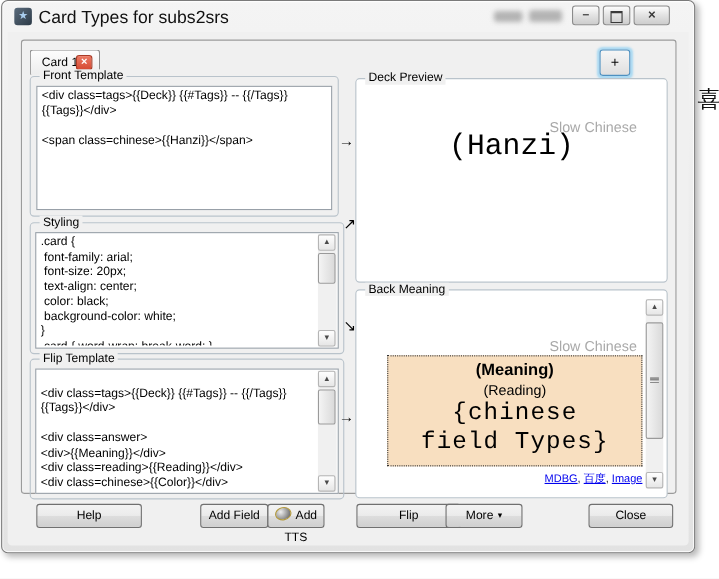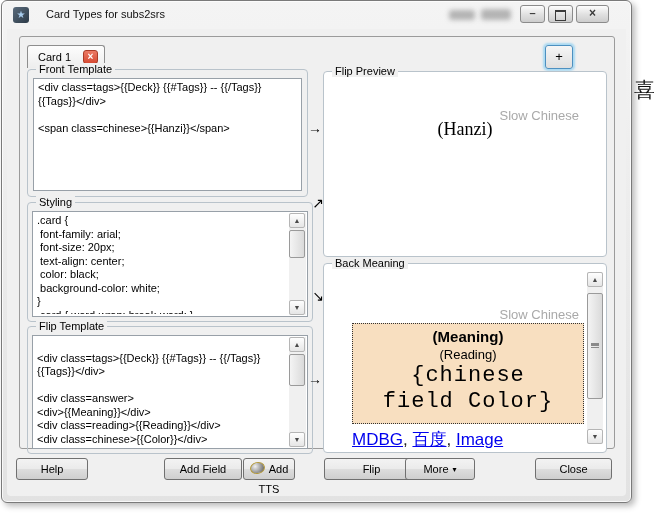--- a/index.html
+++ b/index.html
@@ -8,40 +8,40 @@
 
   
   .window{position:absolute;left:1px;top:0;width:629px;height:501px;
           background:linear-gradient(#F4F4F4,#E2E2E2);
           border:1px solid #7A7A7A;border-radius:6px;
           box-shadow:3px 3px 6px rgba(0,0,0,.28), inset 0 0 0 1px rgba(255,255,255,.75)}
   .titlebar{position:absolute;left:0;top:0;right:0;height:28px}
   .app-icon{position:absolute;left:11px;top:6px;width:16px;height:16px;border-radius:3px;
             background:linear-gradient(135deg,#5A6B7C,#2C3A47);color:#A9CDEE;
             font-size:10px;line-height:16px;text-align:center}
-  .title-text{position:absolute;left:44px;top:7px;font-size:11px;color:#111;white-space:nowrap}
+  .title-text{position:absolute;left:33px;top:7px;font-size:16px;color:#111;white-space:nowrap}
   .redact{position:absolute;background:#9E9E9E;border-radius:3px;filter:blur(2.5px);opacity:.75}
   .redact.r1{left:447px;top:9px;width:26px;height:10px}
   .redact.r2{left:479px;top:8px;width:30px;height:11px}
   .cap-btn{position:absolute;top:4px;height:18px;border:1px solid #8B8B8B;border-radius:3px;
            background:linear-gradient(#FDFDFD,#E2E2E2 50%,#CDCDCD);
            color:#3A3A3A;text-align:center;font-size:11px;line-height:15px;box-sizing:border-box;cursor:default}
   .cap-min{left:518px;width:25px;font-weight:bold}
   .cap-max{left:546px;width:25px}
   .restore-glyph{display:inline-block;width:9px;height:8px;border:1px solid #3A3A3A;
                  border-top-width:2px;margin-top:4px;background:transparent}
   .cap-close{left:574px;width:33px;font-size:12px;font-weight:bold}
 
   
   .client{position:absolute;left:5px;top:28px;right:5px;bottom:6px;background:#F0F0F0;border-radius:0 0 4px 4px}
 
   .tabframe{position:absolute;left:17px;top:35px;width:596px;height:413px;
             border:1px solid #9B9B9B;border-radius:3px;box-sizing:border-box}
 
-  .tab{position:absolute;left:25px;top:44px;width:78px;height:23px;box-sizing:border-box;
+  .tab{position:absolute;left:25px;top:44px;width:64px;height:23px;box-sizing:border-box;
        background:linear-gradient(#FDFDFD,#EDEDED);border:1px solid #8E8E8E;border-bottom:none;
        border-radius:3px 3px 0 0}
   .tab-label{position:absolute;left:10px;top:5px;font-size:11px}
   .tab-close{position:absolute;right:6px;top:4px;width:15px;height:14px;border-radius:3px;box-sizing:border-box;
              background:linear-gradient(#EC7A64,#D64A33);border:1px solid #A93A26;
              color:#fff;font-size:10px;font-weight:bold;line-height:12px;text-align:center;cursor:pointer}
   .add-card-btn{position:absolute;left:543px;top:44px;width:28px;height:24px;box-sizing:border-box;
                 background:linear-gradient(#F6F6F6,#DFDFDF);border:1px solid #4D90C0;border-radius:3px;
                 box-shadow:0 0 2px 2px #A9D9F2;font-size:13px;text-align:center;line-height:21px;cursor:pointer}
 
@@ -72,44 +72,44 @@
   .sb-thumb{position:absolute;left:0;width:16px;box-sizing:border-box;
             background:linear-gradient(90deg,#F4F4F4,#DADADA);border:1px solid #9A9A9A;border-radius:2px;cursor:pointer}
   .sb-grip{position:absolute;left:3px;width:8px;height:6px;top:50%;margin-top:-3px;
            border-top:1px solid #8A8A8A;box-shadow:0 2px 0 #8A8A8A inset;
            background:repeating-linear-gradient(#8A8A8A 0 1px,transparent 1px 3px)}
 
   
   .deck-name{position:absolute;color:#A9A9A9;font-size:13px;white-space:nowrap}
   .fp-deck{top:36px;right:27px}
   .fp-hanzi{position:absolute;top:47px;left:0;right:0;text-align:center;
-            font-family:Liberation Serif, serif;font-size:18px}
+            font-family:Liberation Mono, monospace;font-size:27px}
   .bp-deck{top:43px;right:27px}
   .bp-box{position:absolute;left:28px;top:59px;width:232px;height:101px;box-sizing:border-box;
           background:#F8DFC0;border:1px dotted #333;text-align:center;padding-top:3px;overflow:hidden}
   .bp-meaning{font-size:15px;font-weight:bold;line-height:19px}
   .bp-reading{font-size:13px;line-height:17px}
   .bp-unknown{font-family:"Liberation Mono",monospace;font-size:22px;line-height:26px;letter-spacing:1px}
-  .bp-links{position:absolute;left:28px;top:164px;width:232px;text-align:left;font-size:17px;white-space:nowrap}
+  .bp-links{position:absolute;left:28px;top:164px;width:232px;text-align:right;font-size:10px;white-space:nowrap}
   .bp-links a{color:#0000EE;text-decoration:underline;cursor:pointer}
   .bp-links .sep{color:#222}
   .bp-sbar{position:absolute;right:3px;top:8px;width:16px;height:172px;background:#F0F0F0}
 
   
   .arrow{position:absolute;font-size:14px;color:#000;width:18px;text-align:center}
   .ar1{left:304px;top:119px}.ar2{left:307px;top:194px}
   .ar3{left:307px;top:287px}.ar4{left:304px;top:370px}
 
   
   .btn{position:absolute;top:457px;height:22px;box-sizing:border-box;
        border:1px solid #707070;border-radius:3px;
        background:linear-gradient(#F3F3F3,#EBEBEB 48%,#DDDDDD 52%,#CFCFCF);
        font-size:11px;text-align:center;line-height:20px;cursor:pointer}
-  .btn-help{left:14px;width:72px}
-  .btn-addfield{left:162px;width:78px}
+  .btn-help{left:31px;width:96px}
+  .btn-addfield{left:180px;width:62px}
   .btn-addtts{left:241px;width:52px}
   .btn-flip{left:322px;width:95px}
   .btn-more{left:403px;width:70px}
   .btn-close{left:533px;width:77px}
   .tts-icon{display:inline-block;width:13px;height:10px;margin-right:4px;vertical-align:-1px;
             background:radial-gradient(circle at 35% 30%,#EFEFEF,#9A9A9A 55%,#5F5F5F 92%);
             border:1px solid #B49A3C;border-radius:50%;transform:rotate(-12deg)}
   .more-arrow{font-size:8px;margin-left:4px;vertical-align:1px}
 
   
@@ -188,33 +188,33 @@
       </div>
     </div>
   </div>
 
   <span class="arrow ar1">→</span>
   <span class="arrow ar2">↗</span>
   <span class="arrow ar3">↘</span>
   <span class="arrow ar4">→</span>
 
   <div class="groupbox gb-frontprev">
-    <span class="glabel">Flip Preview</span>
+    <span class="glabel">Deck Preview</span>
     <span class="deck-name fp-deck">Slow Chinese</span>
     <div class="fp-hanzi">(Hanzi)</div>
   </div>
 
   <div class="groupbox gb-backprev">
     <span class="glabel">Back Meaning</span>
     <span class="deck-name bp-deck">Slow Chinese</span>
     <div class="bp-box">
       <div class="bp-meaning">(Meaning)</div>
       <div class="bp-reading">(Reading)</div>
       <div class="bp-unknown">{chinese</div>
-      <div class="bp-unknown">field Color}</div>
+      <div class="bp-unknown">field Types}</div>
     </div>
     <div class="bp-links"><a>MDBG</a><span class="sep">, </span><a>百度</a><span class="sep">, </span><a>Image</a></div>
     <div class="bp-sbar">
       <span class="sb-btn sb-up">▲</span>
       <span class="sb-thumb" style="top:21px;height:106px">
           <span class="sb-grip"></span>
         </span>
       <span class="sb-btn sb-down">▼</span>
     </div>
   </div>

